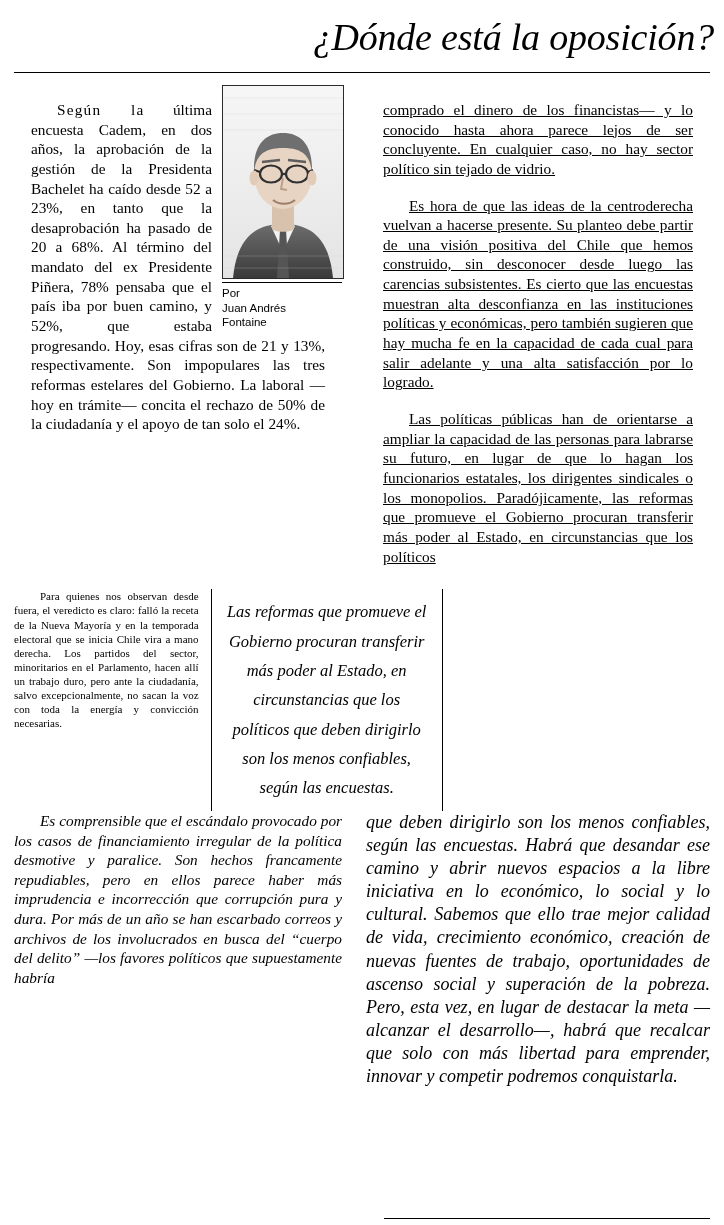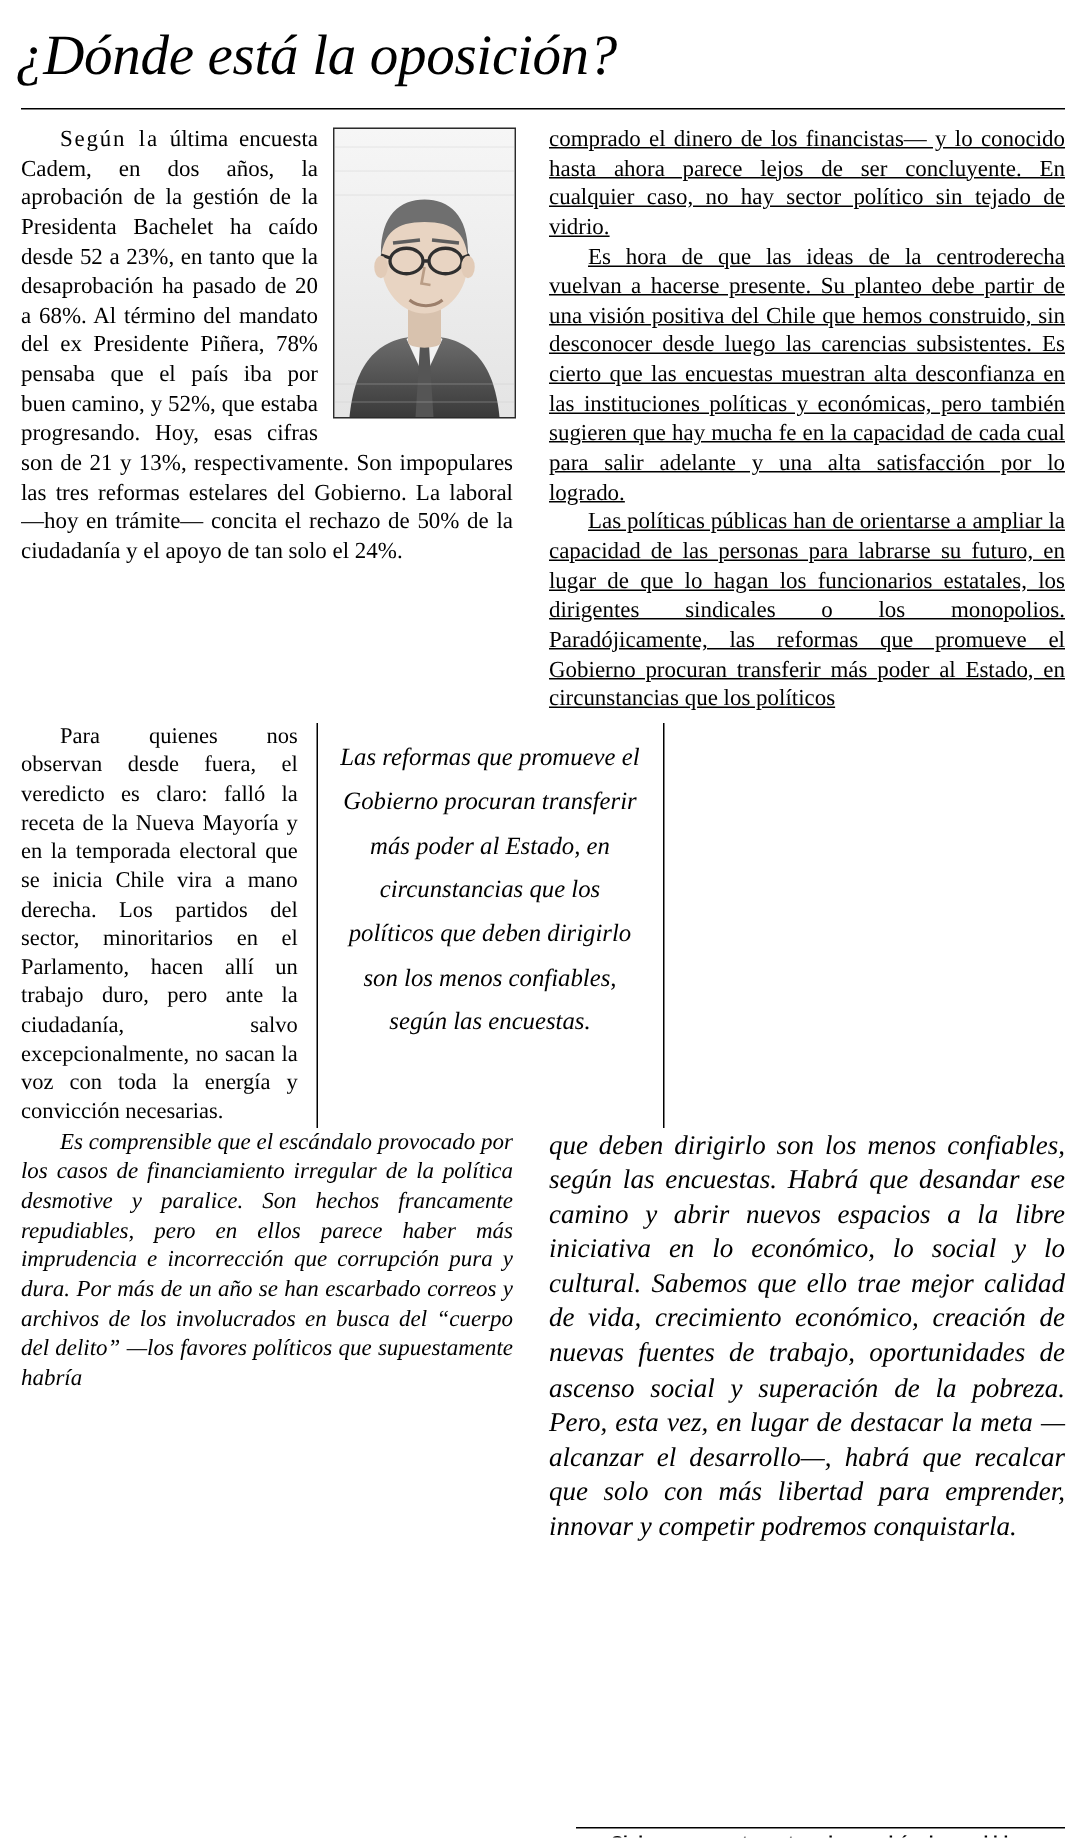--- a/index.html
+++ b/index.html
@@ -20,21 +20,21 @@
     width: 724px;
     height: 1225px;
     padding: 0;
     box-sizing: border-box;
   }
   
   .headline {
     font-family: "Liberation Serif", serif;
     font-style: italic;
     font-size: 38px;
-    text-align: left;
+    text-align: right;
     letter-spacing: -0.2px;
     margin: 18px 0 0 0;
     padding: 0 10px;
     line-height: 1.05;
     font-weight: normal;
   }
   .rule-top {
     border: 0;
     border-top: 1px solid #000;
     margin: 14px 14px 0 14px;
@@ -59,21 +59,21 @@
     width: 340px;
     padding-right: 12px;
   }
   .col-right {
     width: 356px;
     padding-left: 12px;
     border-left: 0;
     text-decoration: underline;
   }
   .col p {
-    margin: 0;
+    margin: 17px;
     text-indent: 26px;
   }
   .col p.noindent { text-indent: 0; }
 
   
   .lead-wrap {
     overflow: hidden;
   }
   .photo-box {
     float: right;
@@ -105,21 +105,21 @@
   
   .quote-zone {
     display: flex;
     margin: 6px 14px 0 14px;
     align-items: stretch;
   }
   .qz-left {
     width: 200px;
     box-sizing: border-box;
     padding-right: 12px;
-    font-size: 15px;
+    font-size: 11px;
     line-height: 1.285;
     text-align: justify;
     hyphens: auto;
   }
   .qz-mid {
     width: 236px;
     box-sizing: border-box;
     padding: 8px 14px 8px 14px;
     border-left: 1px solid #000;
     border-right: 1px solid #000;
@@ -241,20 +241,25 @@
             <path d="M50 114 C56 119 66 119 72 114" stroke="#9c7f6b" stroke-width="2" fill="none"></path>
 
             <ellipse cx="31" cy="92" rx="4.5" ry="7.5" fill="#e2cbb7"></ellipse>
             <ellipse cx="89" cy="92" rx="4.5" ry="7.5" fill="#e2cbb7"></ellipse>
 
             <g stroke="#c8c8c8" stroke-width="0.5" opacity="0.5">
               <path d="M0 12 H120 M0 28 H120 M0 44 H120 M0 170 H120 M0 182 H120"></path>
             </g>
           </svg>
         </div>
+        <div class="byline">
+          <div>Por</div>
+          <div>Juan Andrés</div>
+          <div>Fontaine</div>
+        </div>
       </div>
 
       <p><span class="spaced-first">Según la</span><span> última encuesta Cadem, en dos años, la aprobación de la gestión de la Presidenta Bachelet ha caído desde 52 a 23%, en tanto que la desaprobación ha pasado de 20 a 68%. Al término del mandato del ex Presidente Piñera, 78% pensaba que el país iba por buen camino, y 52%, que estaba progresando. Hoy, esas cifras son de 21 y 13%, respectivamente. Son impopulares las tres reformas estelares del Gobierno. La laboral —hoy en trámite— concita el rechazo de 50% de la ciudadanía y el apoyo de tan solo el 24%.</span></p>
     </div>
 
     <div class="col col-right">
       <p class="noindent">comprado el dinero de los financistas— y lo conocido hasta ahora parece lejos de ser concluyente. En cualquier caso, no hay sector político sin tejado de vidrio.</p>
       <p>Es hora de que las ideas de la centroderecha vuelvan a hacerse presente. Su planteo debe partir de una visión positiva del Chile que hemos construido, sin desconocer desde luego las carencias subsistentes. Es cierto que las encuestas muestran alta desconfianza en las instituciones políticas y económicas, pero también sugieren que hay mucha fe en la capacidad de cada cual para salir adelante y una alta satisfacción por lo logrado.</p>
       <p>Las políticas públicas han de orientarse a ampliar la capacidad de las personas para labrarse su futuro, en lugar de que lo hagan los funcionarios estatales, los dirigentes sindicales o los monopolios. Paradójicamente, las reformas que promueve el Gobierno procuran transferir más poder al Estado, en circunstancias que los políticos</p>
     </div>

